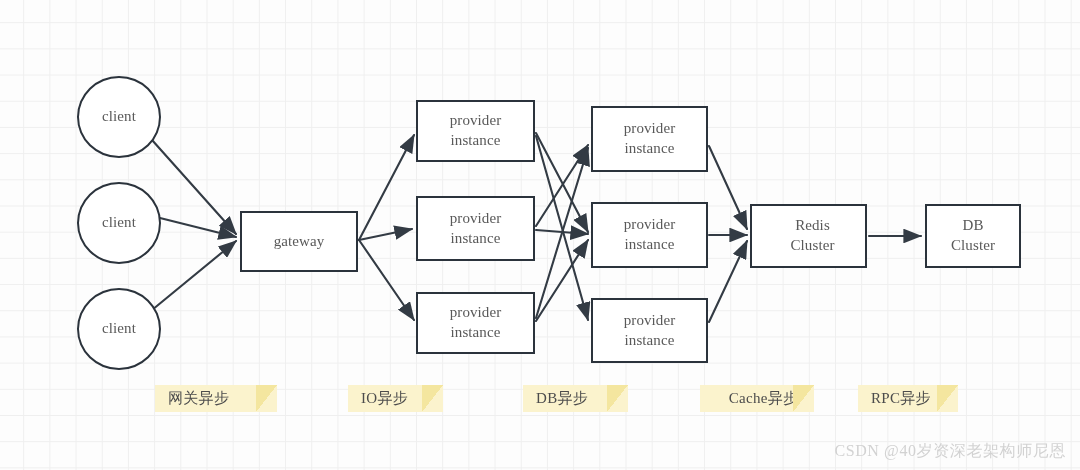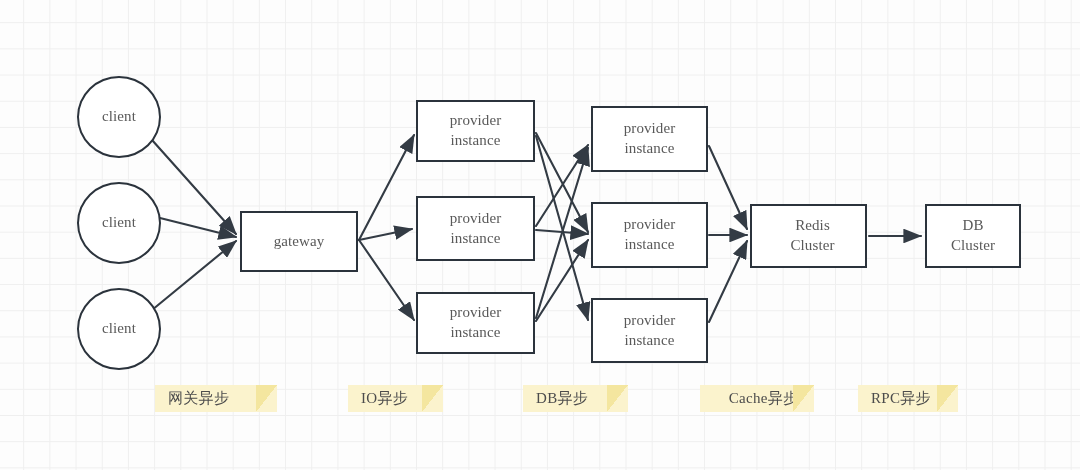--- a/index.html
+++ b/index.html
@@ -176,13 +176,14 @@
   </div>
   <div class="tag" style="left: 700px; top: 385px; width: 114px; justify-content: center;">
     <span>Cache异步</span>
     <span class="fold"></span>
   </div>
   <div class="tag" style="left: 858px; top: 385px; width: 100px;">
     <span>RPC异步</span>
     <span class="fold"></span>
   </div>
 
+  <div class="watermark">CSDN @40岁资深老架构师尼恩</div>
 </div>
 
 </body></html>

